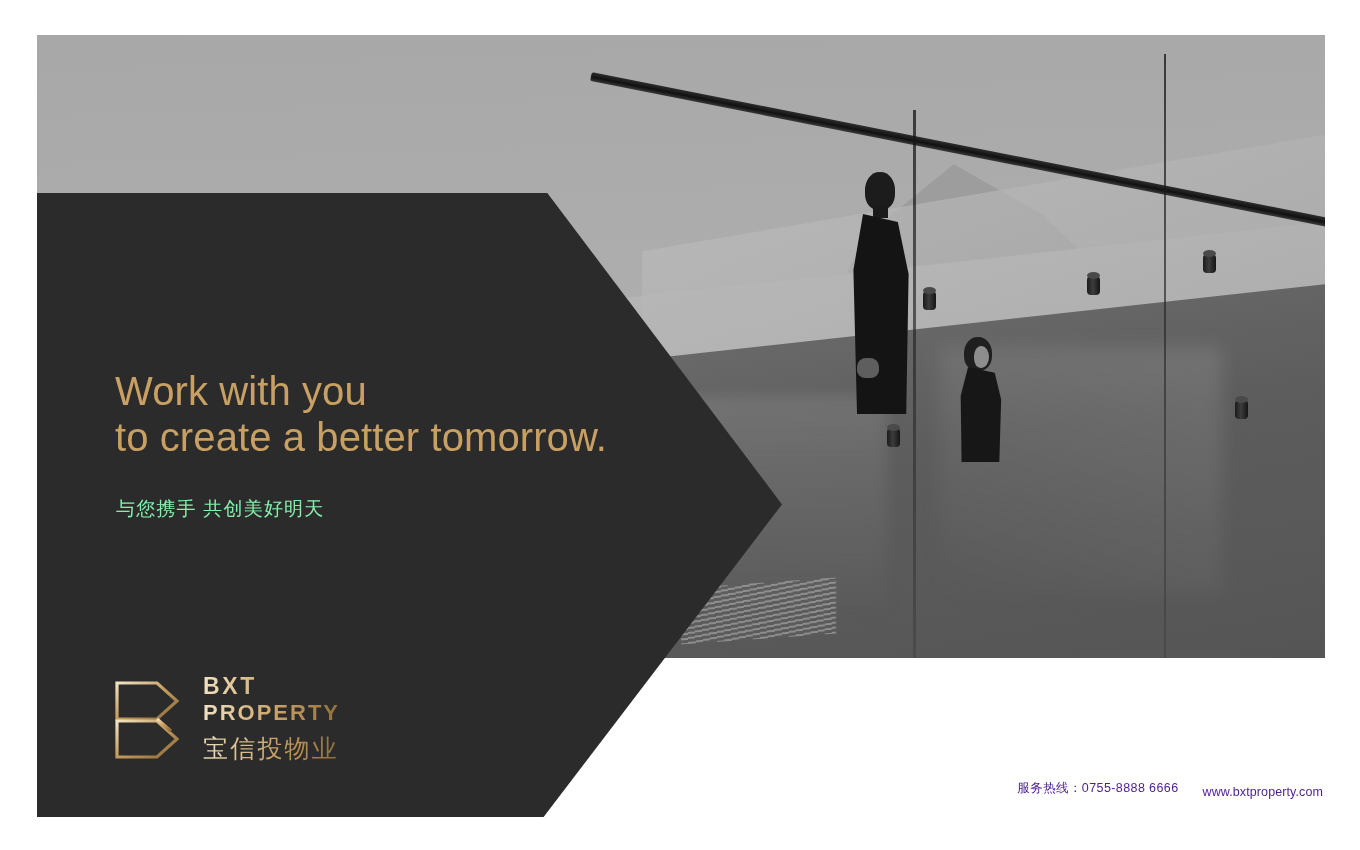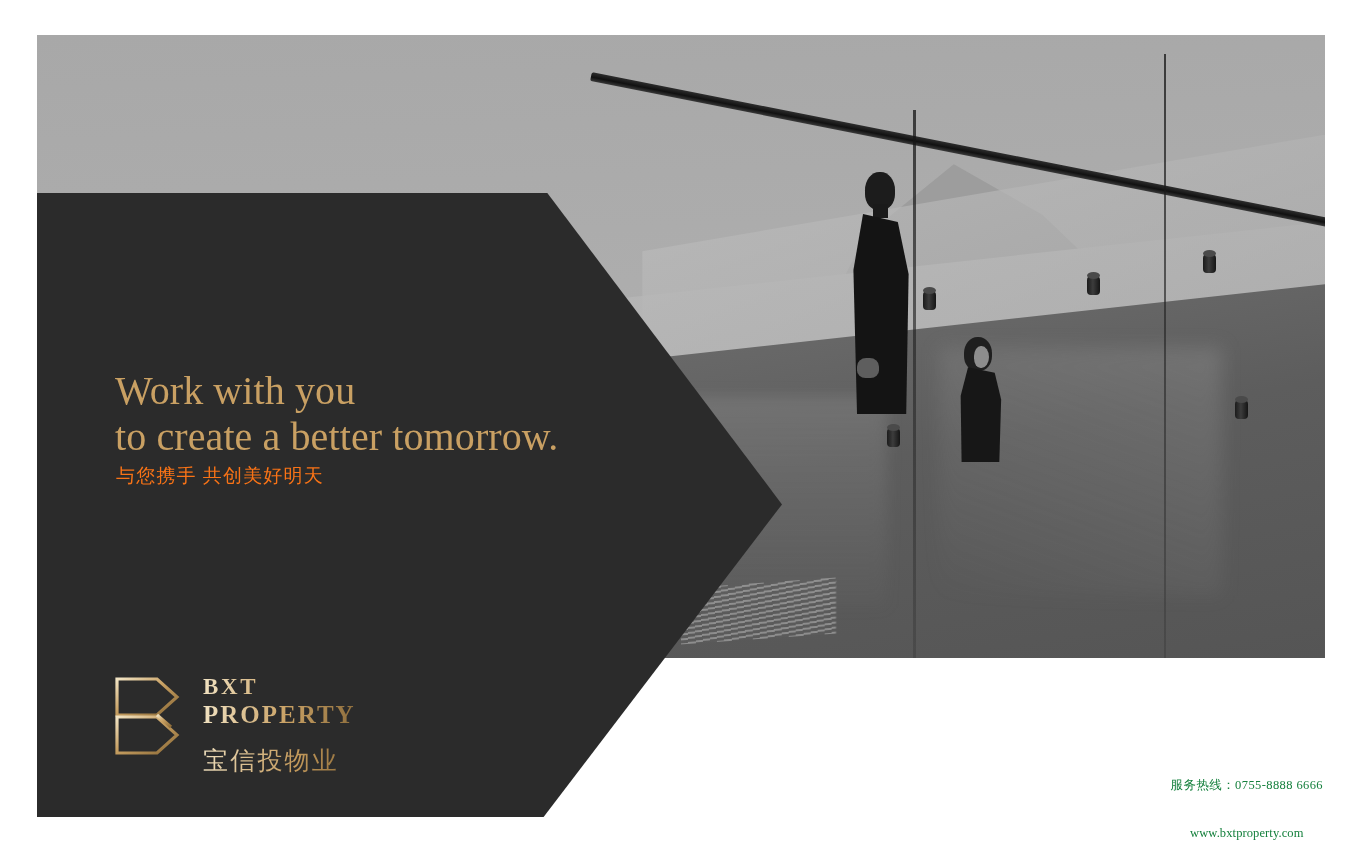--- a/index.html
+++ b/index.html
@@ -11,21 +11,20 @@
     height: 850px;
     overflow: hidden;
     font-family: "Liberation Sans", sans-serif;
   }
 
   .poster {
     position: relative;
     width: 1360px;
     height: 850px;
     background: #ffffff;
-    font-family: Liberation Serif, serif;
   }
 
   
   .canvas {
     position: absolute;
     left: 37px;
     top: 35px;
     width: 1288px;
     height: 623px;
     overflow: hidden;
@@ -253,79 +252,78 @@
     font-size: 40px;
     font-weight: 300;
     line-height: 1.16;
     letter-spacing: .1px;
     white-space: pre-line;
   }
 
   .subhead {
     position: absolute;
     left: 79px;
-    top: 270px;
-    color: #f97316;
+    top: 303px;
+    color: #86efac;
     font-size: 19px;
     font-weight: 400;
     letter-spacing: 1.2px;
   }
 
   
   .logo-lockup {
     position: absolute;
     left: 76px;
     top: 482px;
     display: flex;
-    align-items: flex-start;
+    align-items: flex-end;
     gap: 22px;
   }
   .logo-mark { width: 68px; height: 82px; display: block; }
   .logo-words { display: flex; flex-direction: column; line-height: 1; }
   .logo-bxt {
     font-size: 23px;
     font-weight: 700;
     letter-spacing: 2.6px;
     background: linear-gradient(95deg, #f1e2c2 0%, #c9a164 55%, #8d6d3c 100%);
     -webkit-background-clip: text;
     background-clip: text;
     color: transparent;
     margin-bottom: 4px;
   }
   .logo-property {
-    font-size: 25px;
+    font-size: 22px;
     font-weight: 700;
     letter-spacing: 2.0px;
     background: linear-gradient(95deg, #f1e2c2 0%, #c9a164 55%, #8d6d3c 100%);
     -webkit-background-clip: text;
     background-clip: text;
     color: transparent;
-    margin-bottom: 21px;
+    margin-bottom: 12px;
   }
   .logo-cn {
     font-size: 25px;
     letter-spacing: 2.2px;
     background: linear-gradient(95deg, #efdfbd 0%, #c49a5c 60%, #8a6937 100%);
     -webkit-background-clip: text;
     background-clip: text;
     color: transparent;
   }
 
   
   .footer {
     position: absolute;
     right: 37px;
     top: 777px;
     display: flex;
     align-items: center;
     gap: 24px;
-    color: #15803d;
+    color: #4c1d95;
     font-size: 12.5px;
     letter-spacing: .2px;
-    flex-direction: column;
   }
   .footer .hotline { letter-spacing: .4px; }
   .footer .website { letter-spacing: .1px; margin-top: 8px; }
 </style>
 </head>
 <body>
 
 <div class="poster">
 
   <div class="canvas">

